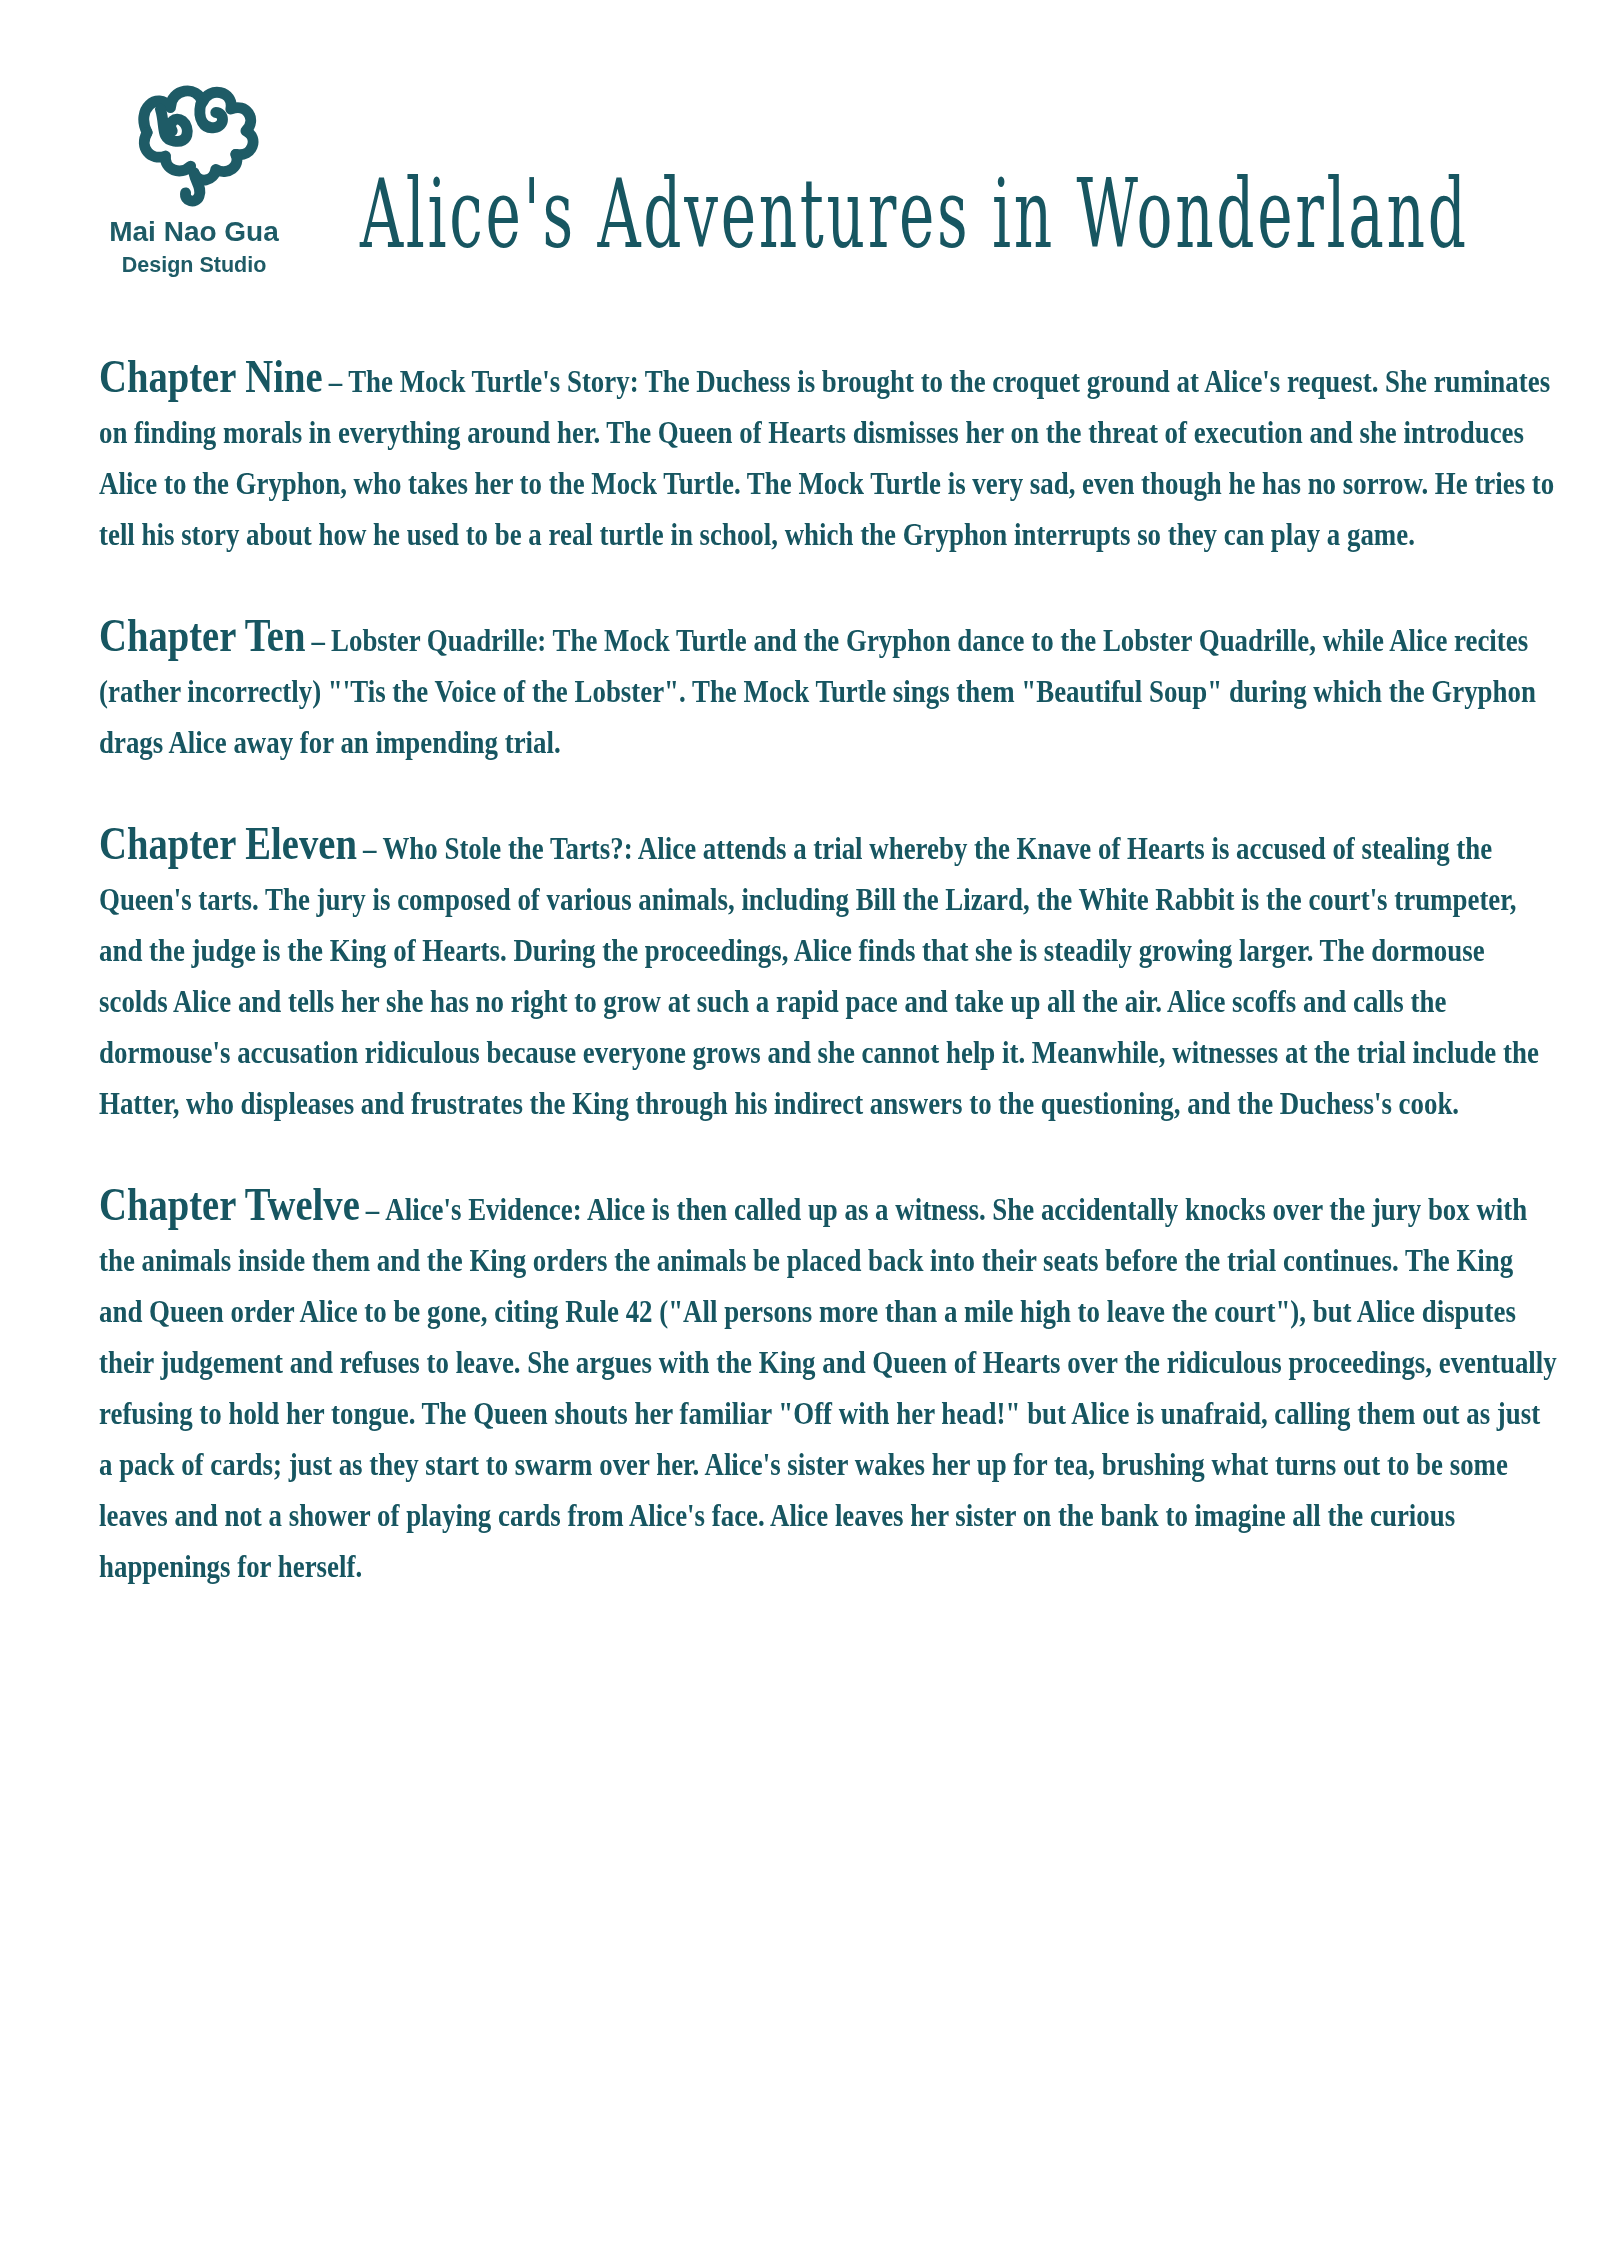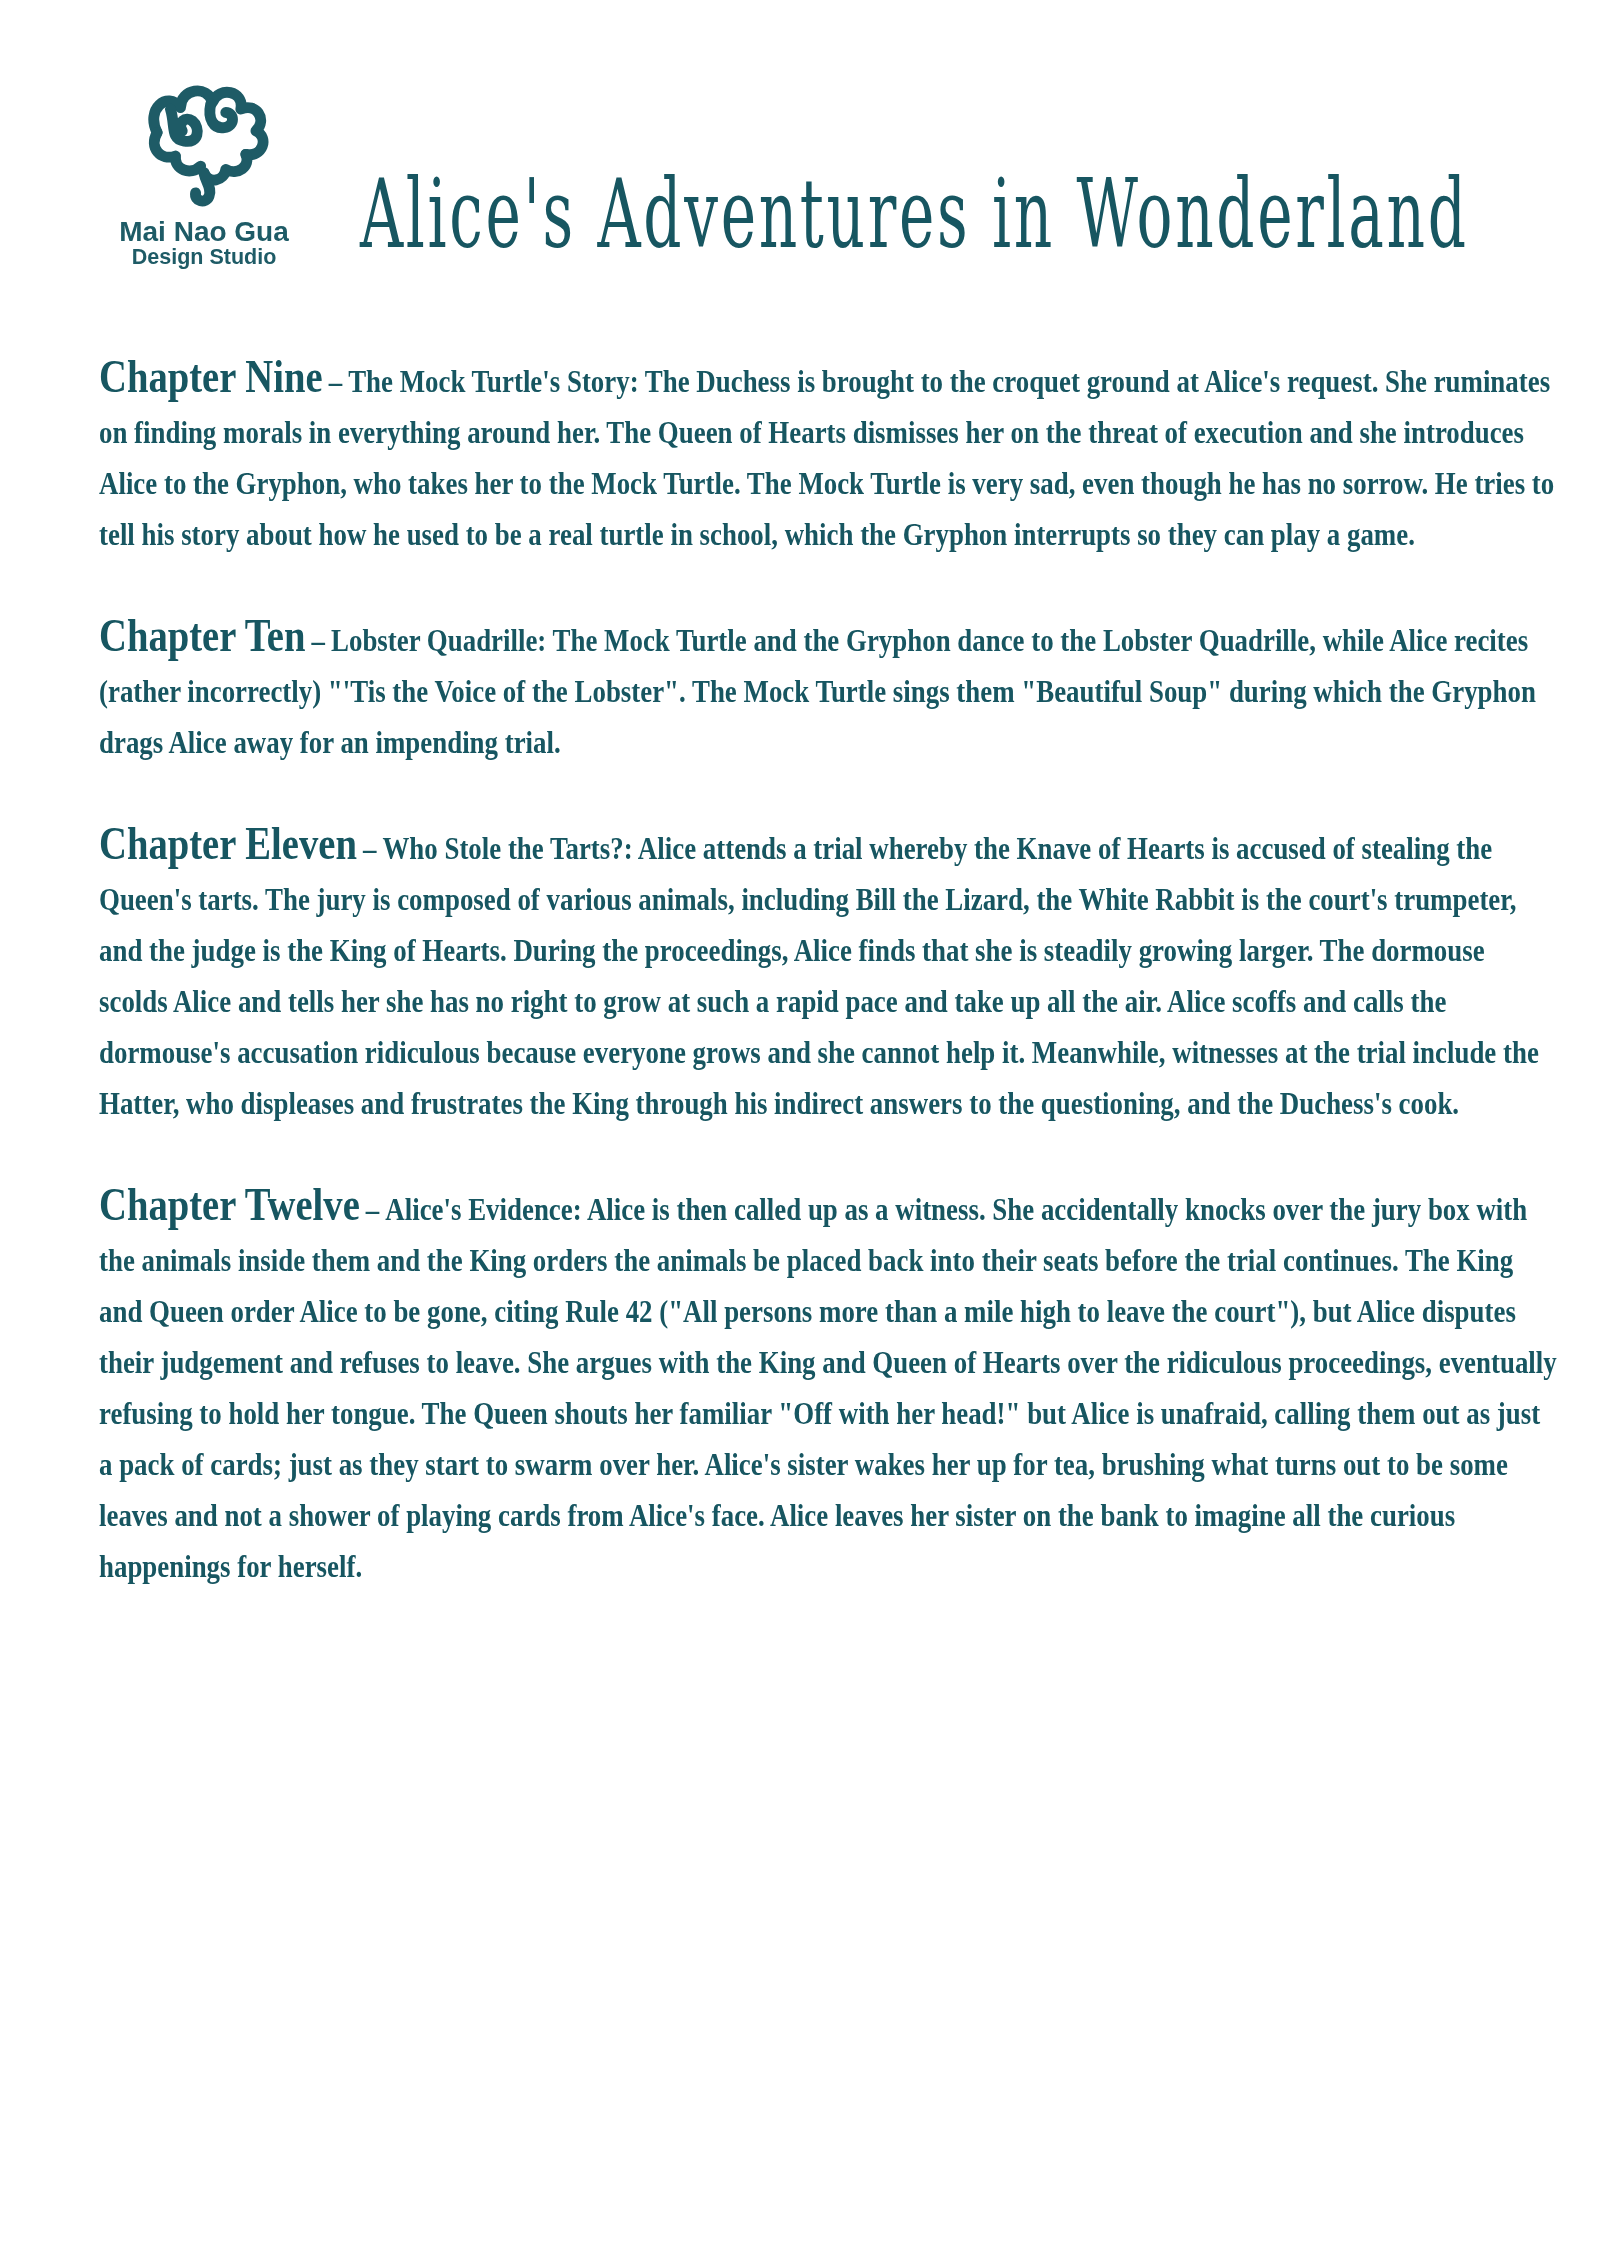--- a/index.html
+++ b/index.html
@@ -8,40 +8,41 @@
     width: 1622px;
     height: 2257px;
     background: #ffffff;
     overflow: hidden;
     font-family: "Liberation Serif", serif;
   }
 
   
   .logo {
     position: absolute;
-    left: 92px;
+    left: 82px;
     top: 79px;
     width: 224px;
     text-align: center;
     color: #1e5b66;
   }
   .logo svg { display: block; margin: 0 auto 3.6px auto; }
   .logo-name {
     font-family: "Liberation Sans", sans-serif;
     font-weight: bold;
     font-size: 28px;
     line-height: 1.05;
     color: #1e5b66;
   }
   .logo-sub {
     font-family: "Liberation Sans", sans-serif;
     font-weight: bold;
     font-size: 21.5px;
     line-height: 1.1;
     color: #1e5b66;
+    margin-top: 8px;
   }
 
   .title {
     position: absolute;
     left: 360px;
     top: 159px;
     width: 1254px;
     color: #175661;
     font-family: "DejaVu Serif", serif;
     font-size: 61px;

